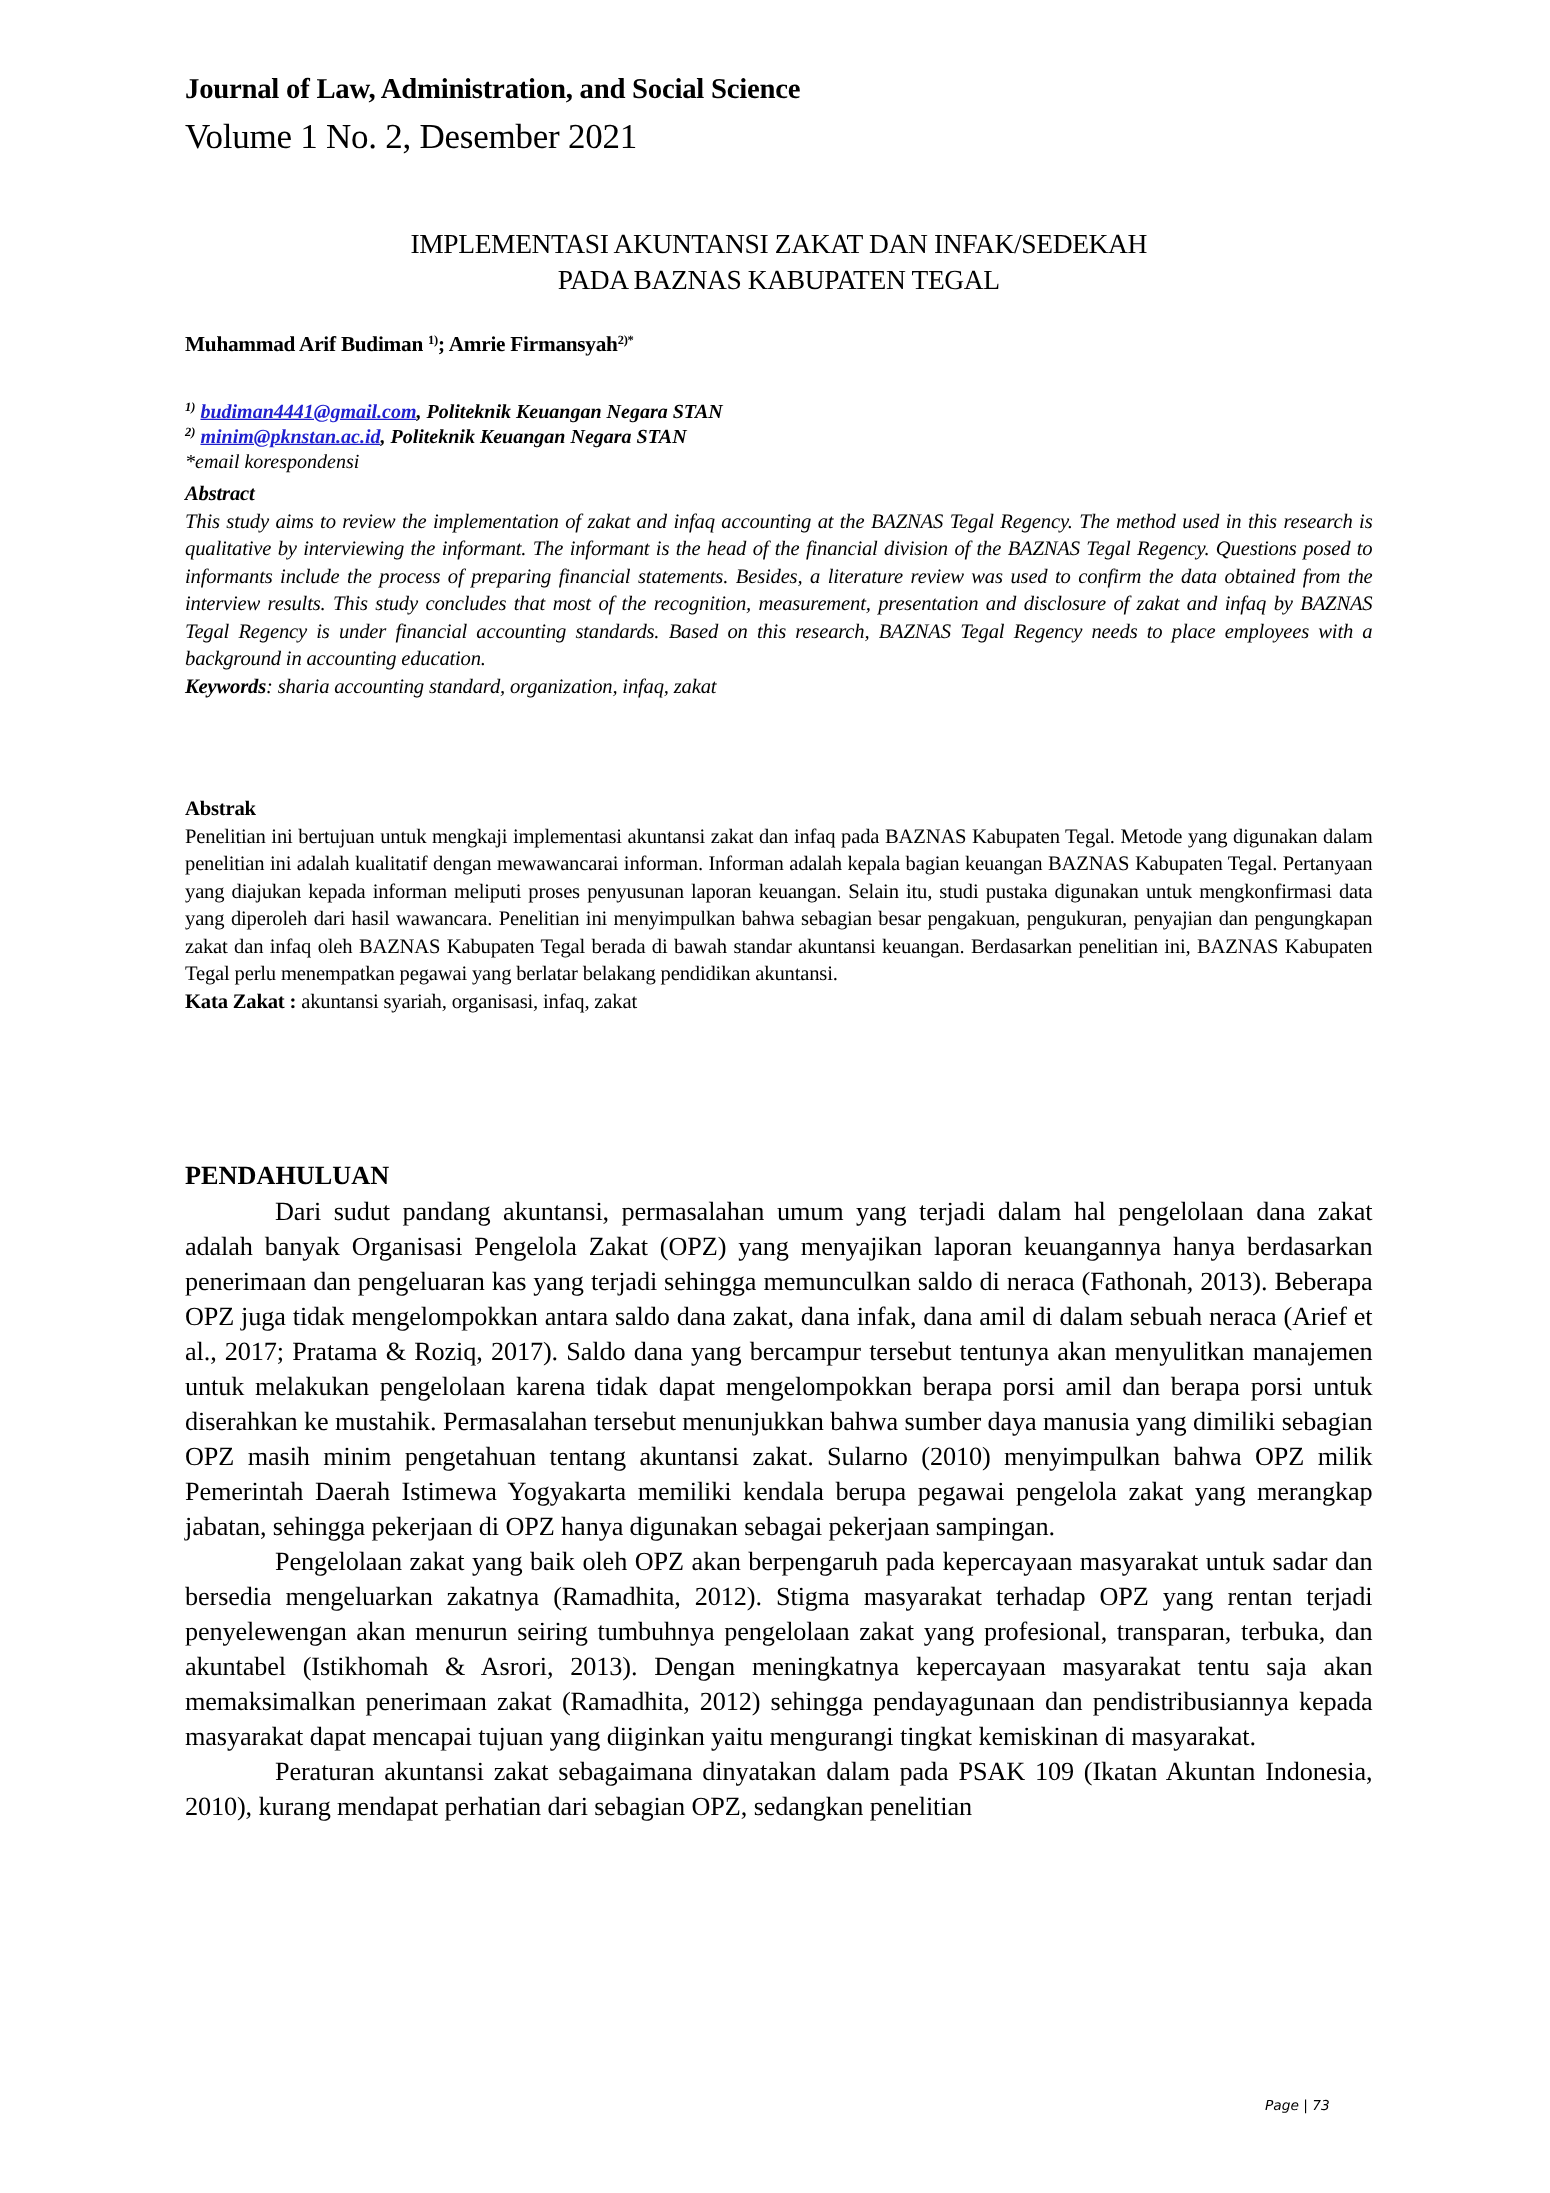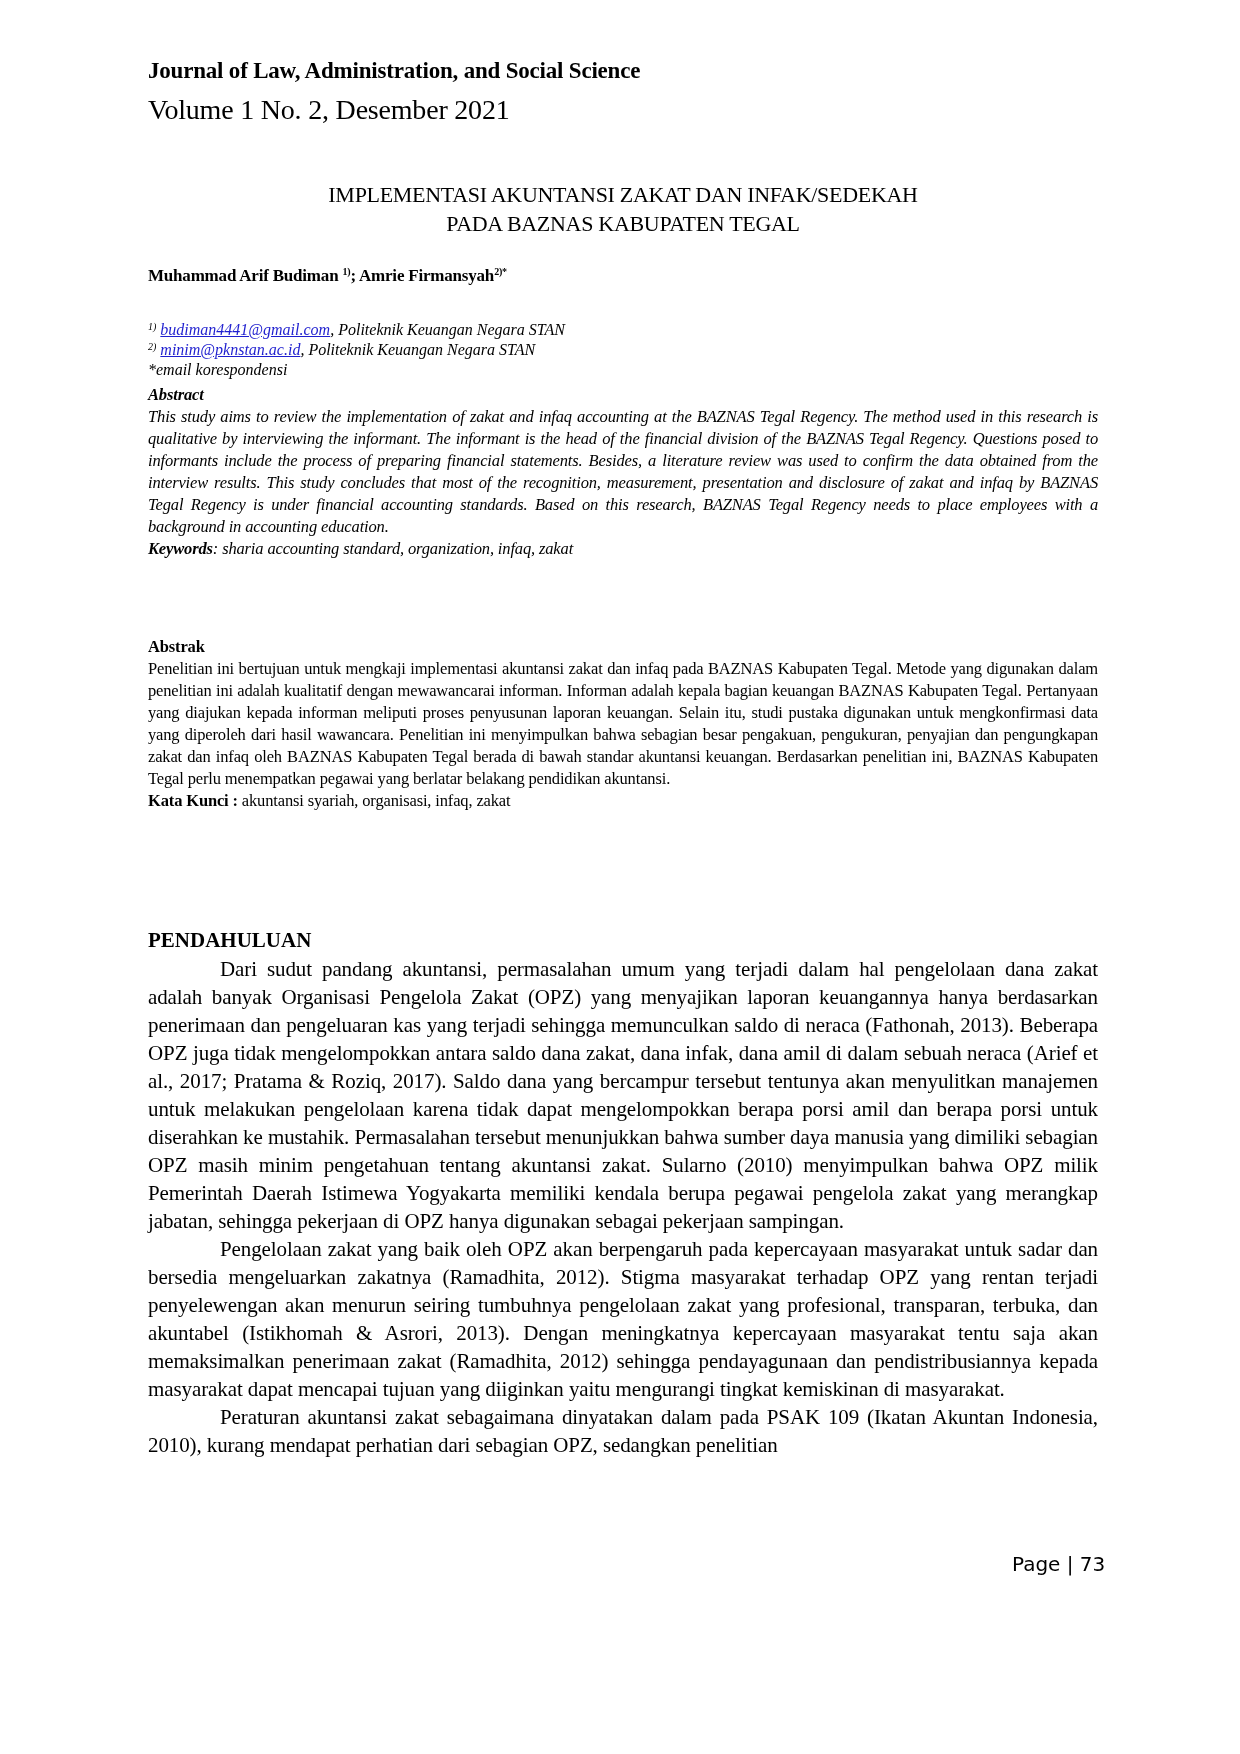--- a/index.html
+++ b/index.html
@@ -61,21 +61,21 @@
     }
     .authors sup { font-size: 10px; vertical-align: 6px; line-height: 0; }
     .affils {
       position: absolute;
       top: 320px;
       left: 0;
       font-size: 16px;
       line-height: 20px;
       font-style: italic;
     }
-    .affil-line { white-space: nowrap; font-weight: normal; }
+    .affil-line { white-space: nowrap; font-weight: bold; }
     .affil-line sup { font-size: 10px; vertical-align: 5px; line-height: 0; }
     .affil-line a {
       color: #1f1fcf;
       text-decoration: underline;
     }
     .corr-note { font-weight: normal; white-space: nowrap; }
 
     .abstract-en {
       position: absolute;
       top: 384px;
@@ -118,24 +118,25 @@
       text-align: justify;
       letter-spacing: -0.1px;
     }
     .body-text p {
       margin: 0;
       text-indent: 72px;
     }
 
     .page-number {
       position: absolute;
-      top: 1552px;
+      top: 1678px;
       left: 1012px;
       font-family: "DejaVu Sans", "Liberation Sans", sans-serif;
-      font-size: 20px;
+      font-style: italic;
+      font-size: 11px;
       white-space: nowrap;
     }
   </style>
 </head>
 <body>
 
 <div class="page">
 
   <div class="journal-title">Journal of Law, Administration, and Social Science</div>
   <div class="journal-volume">Volume 1 No. 2, Desember 2021</div>
@@ -165,21 +166,21 @@
 
   <div class="abstract-en">
     <div class="abs-heading">Abstract</div>
     <div class="justify">This study aims to review the implementation of zakat and infaq accounting at the BAZNAS Tegal Regency. The method used in this research is qualitative by interviewing the informant. The informant is the head of the financial division of the BAZNAS Tegal Regency. Questions posed to informants include the process of preparing financial statements. Besides, a literature review was used to confirm the data obtained from the interview results. This study concludes that most of the recognition, measurement, presentation and disclosure of zakat and infaq by BAZNAS Tegal Regency is under financial accounting standards. Based on this research, BAZNAS Tegal Regency needs to place employees with a background in accounting education.</div>
     <div><span class="kw-label">Keywords</span><span>: sharia accounting standard, organization, infaq, zakat</span></div>
   </div>
 
   <div class="abstract-id">
     <div class="abs-heading">Abstrak</div>
     <div class="justify">Penelitian ini bertujuan untuk mengkaji implementasi akuntansi zakat dan infaq pada BAZNAS Kabupaten Tegal. Metode yang digunakan dalam penelitian ini adalah kualitatif dengan mewawancarai informan. Informan adalah kepala bagian keuangan BAZNAS Kabupaten Tegal. Pertanyaan yang diajukan kepada informan meliputi proses penyusunan laporan keuangan. Selain itu, studi pustaka digunakan untuk mengkonfirmasi data yang diperoleh dari hasil wawancara. Penelitian ini menyimpulkan bahwa sebagian besar pengakuan, pengukuran, penyajian dan pengungkapan zakat dan infaq oleh BAZNAS Kabupaten Tegal berada di bawah standar akuntansi keuangan. Berdasarkan penelitian ini, BAZNAS Kabupaten Tegal perlu menempatkan pegawai yang berlatar belakang pendidikan akuntansi.</div>
-    <div><span class="kw-label">Kata Kunci :</span><span> akuntansi syariah, organisasi, infaq, zakat</span></div>
+    <div><span class="kw-label">Kata Zakat :</span><span> akuntansi syariah, organisasi, infaq, zakat</span></div>
   </div>
 
   <div class="section-heading">PENDAHULUAN</div>
 
   <div class="body-text">
     <p>Dari sudut pandang akuntansi, permasalahan umum yang terjadi dalam hal pengelolaan dana zakat adalah banyak Organisasi Pengelola Zakat (OPZ) yang menyajikan laporan keuangannya hanya berdasarkan penerimaan dan pengeluaran kas yang terjadi sehingga memunculkan saldo di neraca (Fathonah, 2013). Beberapa OPZ juga tidak mengelompokkan antara saldo dana zakat, dana infak, dana amil di dalam sebuah neraca (Arief et al., 2017; Pratama &amp; Roziq, 2017). Saldo dana yang bercampur tersebut tentunya akan menyulitkan manajemen untuk melakukan pengelolaan karena tidak dapat mengelompokkan berapa porsi amil dan berapa porsi untuk diserahkan ke mustahik. Permasalahan tersebut menunjukkan bahwa sumber daya manusia yang dimiliki sebagian OPZ masih minim pengetahuan tentang akuntansi zakat. Sularno (2010) menyimpulkan bahwa OPZ milik Pemerintah Daerah Istimewa Yogyakarta memiliki kendala berupa pegawai pengelola zakat yang merangkap jabatan, sehingga pekerjaan di OPZ hanya digunakan sebagai pekerjaan sampingan.</p>
     <p>Pengelolaan zakat yang baik oleh OPZ akan berpengaruh pada kepercayaan masyarakat untuk sadar dan bersedia mengeluarkan zakatnya (Ramadhita, 2012). Stigma masyarakat terhadap OPZ yang rentan terjadi penyelewengan akan menurun seiring tumbuhnya pengelolaan zakat yang profesional, transparan, terbuka, dan akuntabel (Istikhomah &amp; Asrori, 2013). Dengan meningkatnya kepercayaan masyarakat tentu saja akan memaksimalkan penerimaan zakat (Ramadhita, 2012) sehingga pendayagunaan dan pendistribusiannya kepada masyarakat dapat mencapai tujuan yang diiginkan yaitu mengurangi tingkat kemiskinan di masyarakat.</p>
     <p>Peraturan akuntansi zakat sebagaimana dinyatakan dalam pada PSAK 109 (Ikatan Akuntan Indonesia, 2010), kurang mendapat perhatian dari sebagian OPZ, sedangkan penelitian</p>
   </div>
 

